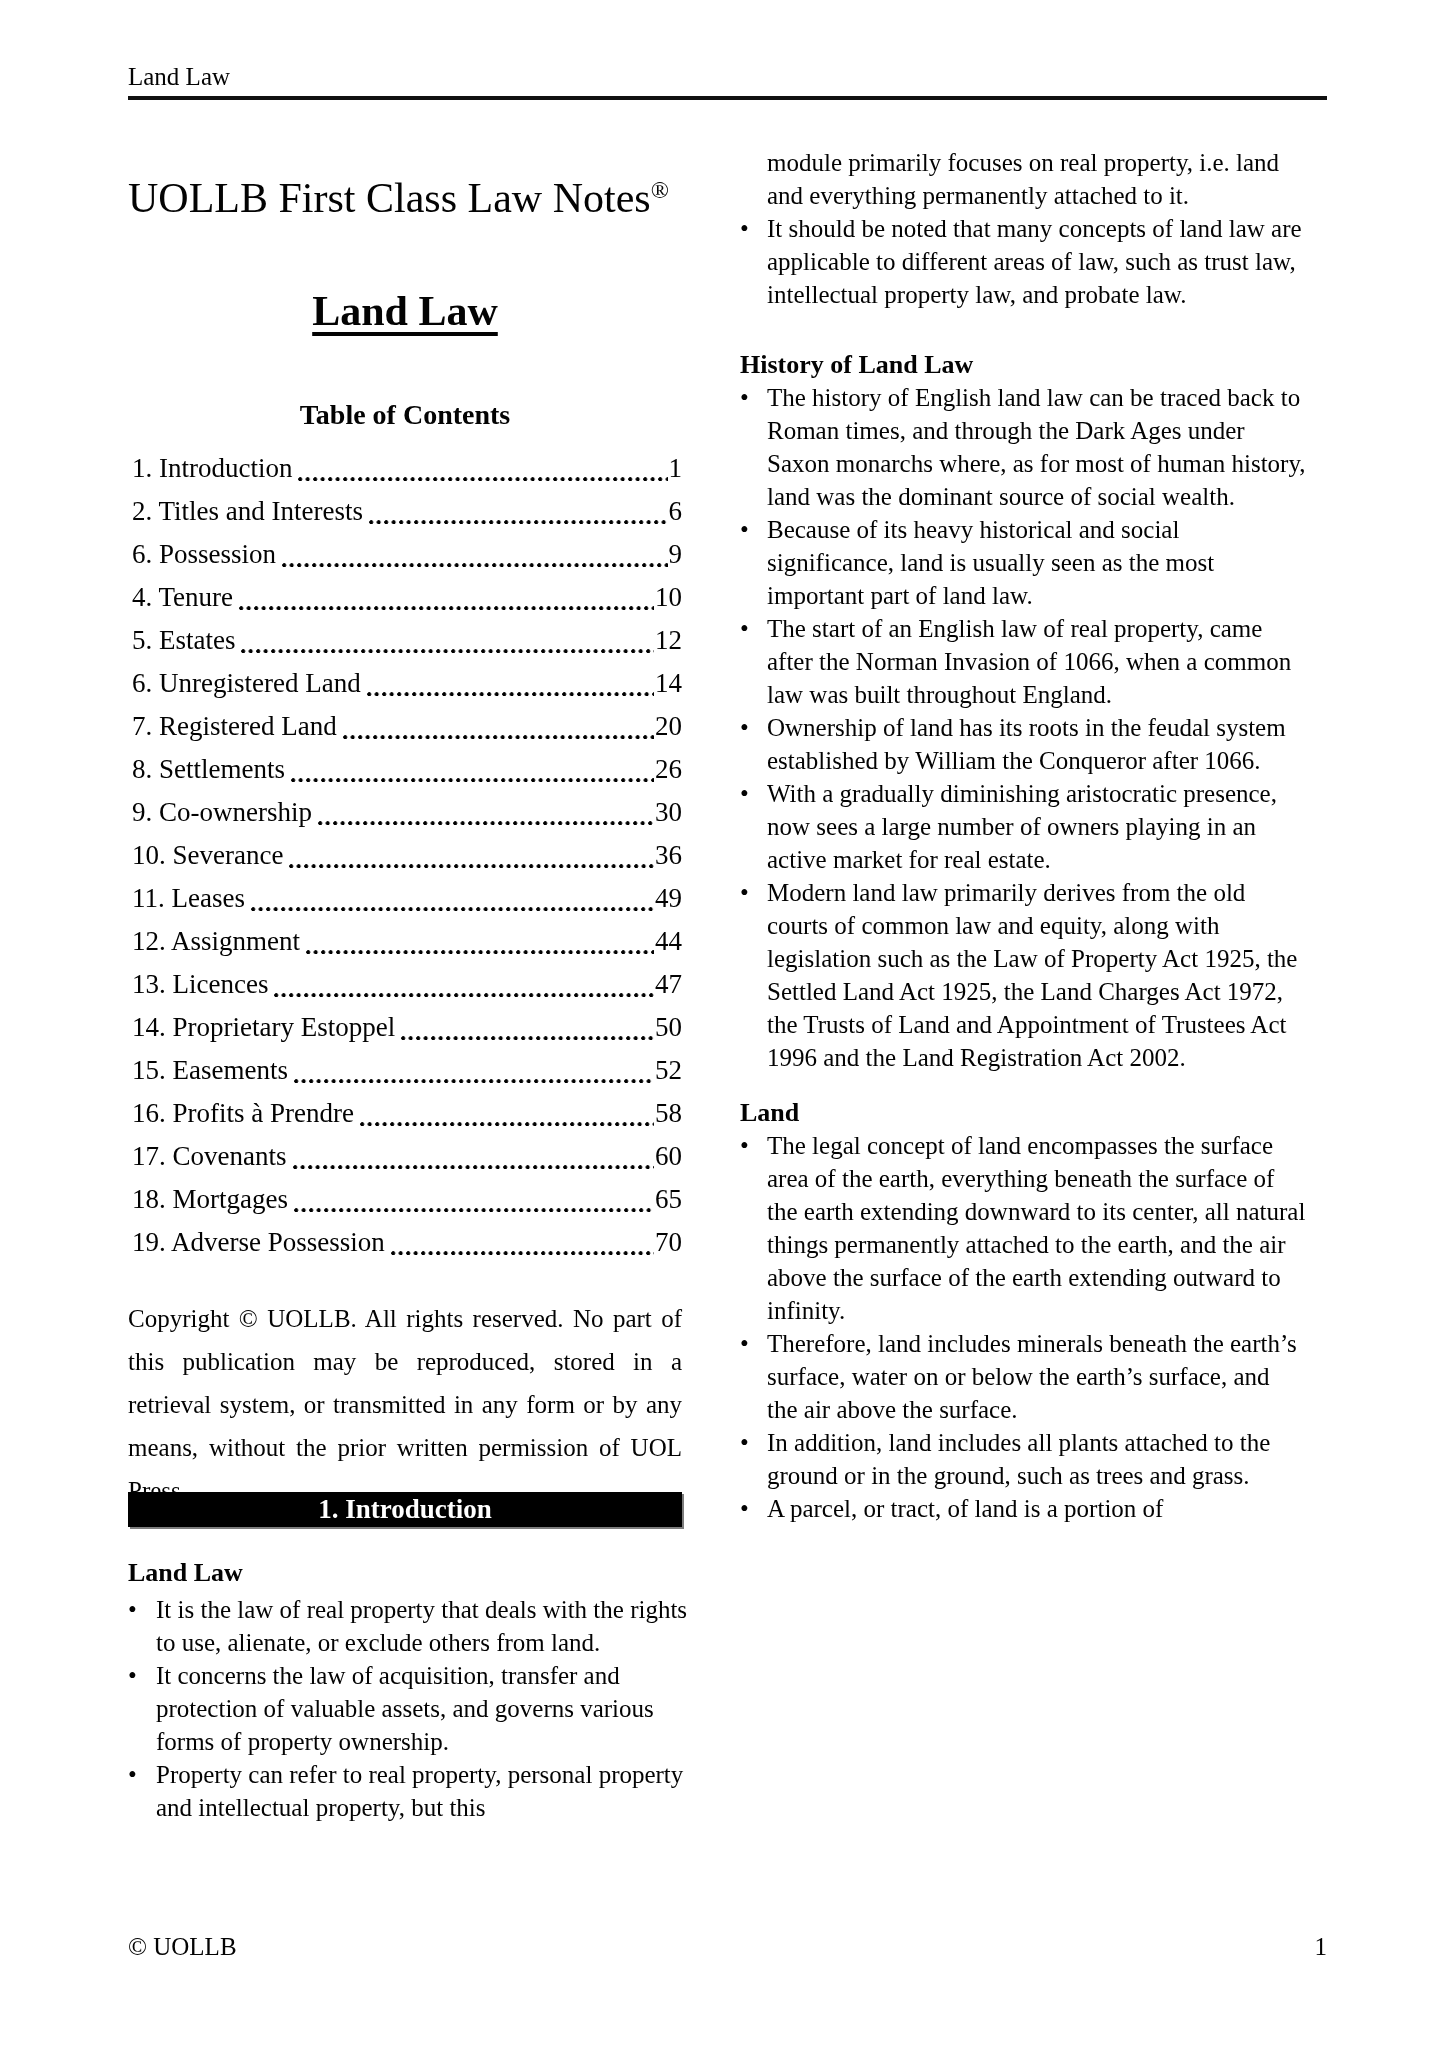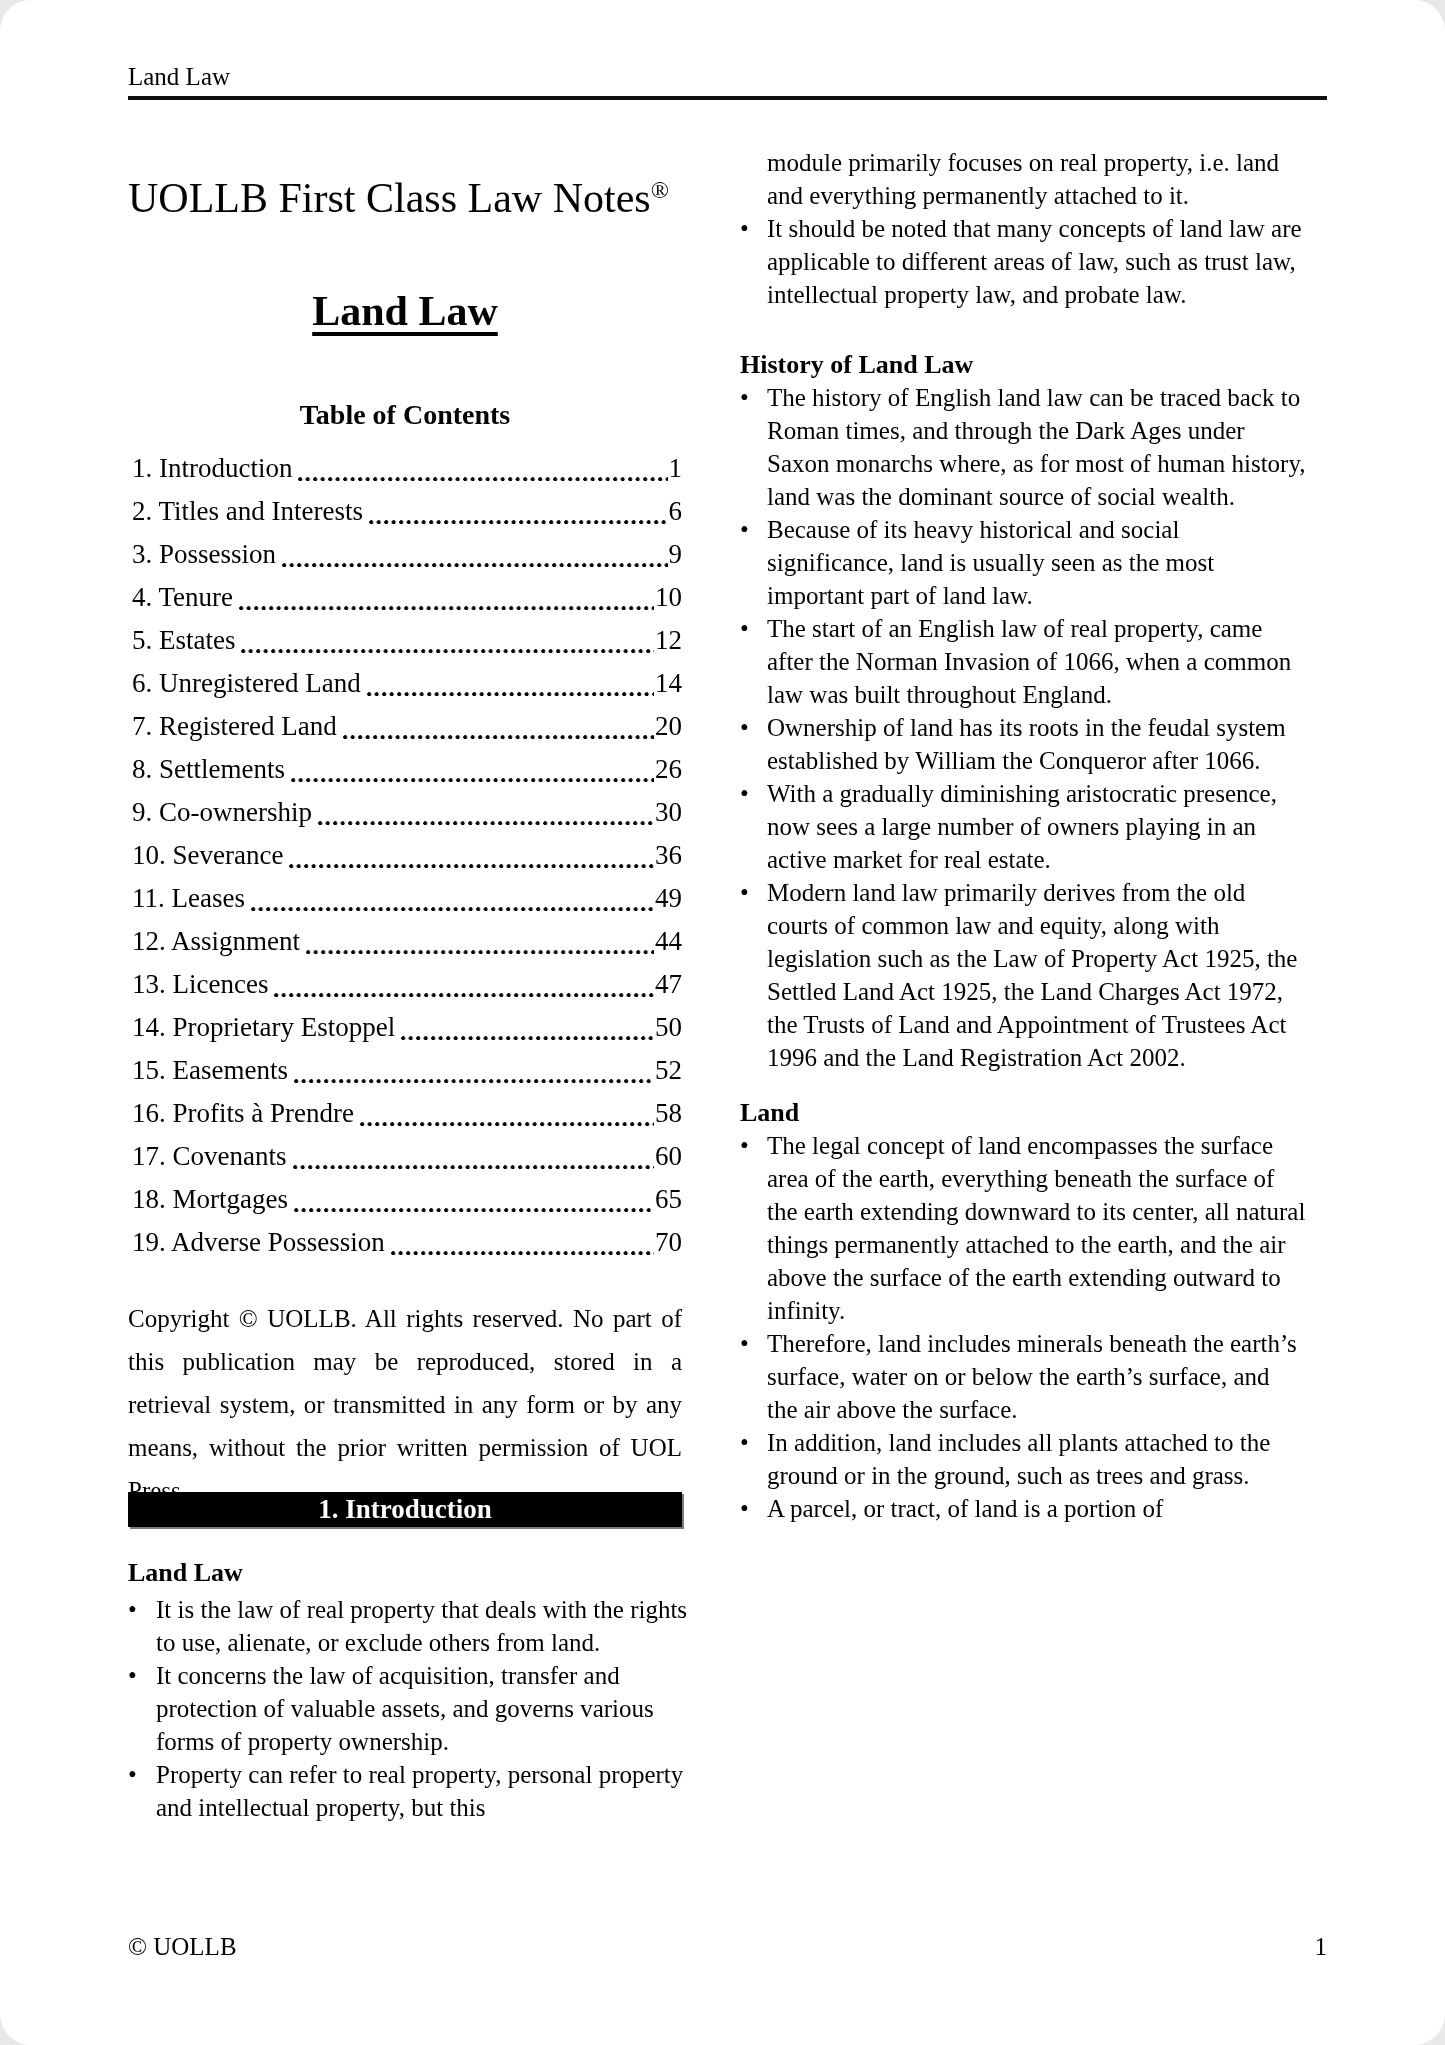--- a/index.html
+++ b/index.html
@@ -5,21 +5,20 @@
   html,body { margin:0; padding:0; background:#e8e8e8; }
   .page {
     position: relative;
     width: 1445px;
     height: 2045px;
     background: #ffffff;
     margin: 0 auto;
     font-family: "Liberation Serif", "DejaVu Serif", serif;
     color: #030303;
     overflow: hidden;
-    border-radius: 31px;
   }
   .abs { position: absolute; }
 
   
   .run-header { top: 62px; left: 128px; font-size: 25px; line-height: 30px; }
   .header-rule { top: 96px; left: 128px; width: 1199px; height: 4px; background: #111; }
 
   
   .brand-title { top: 166px; left: 128px; width: 600px; font-size: 42px; line-height: 48px; white-space: nowrap; }
   .brand-title sup { font-size: 24px; vertical-align: 14px; }
@@ -88,21 +87,21 @@
         <span class="toc-label">1. Introduction</span>
         <span class="toc-dots"></span>
         <span class="toc-page">1</span>
       </div>
       <div class="toc-row">
         <span class="toc-label">2. Titles and Interests</span>
         <span class="toc-dots"></span>
         <span class="toc-page">6</span>
       </div>
       <div class="toc-row">
-        <span class="toc-label">3. Possession</span>
+        <span class="toc-label">6. Possession</span>
         <span class="toc-dots"></span>
         <span class="toc-page">9</span>
       </div>
       <div class="toc-row">
         <span class="toc-label">4. Tenure</span>
         <span class="toc-dots"></span>
         <span class="toc-page">10</span>
       </div>
       <div class="toc-row">
         <span class="toc-label">5. Estates</span>

